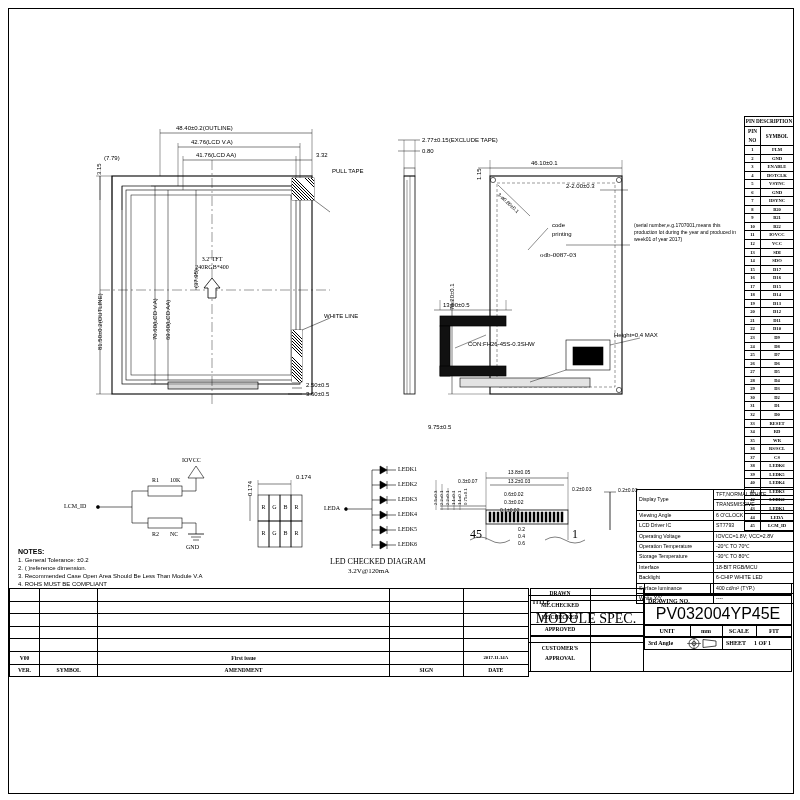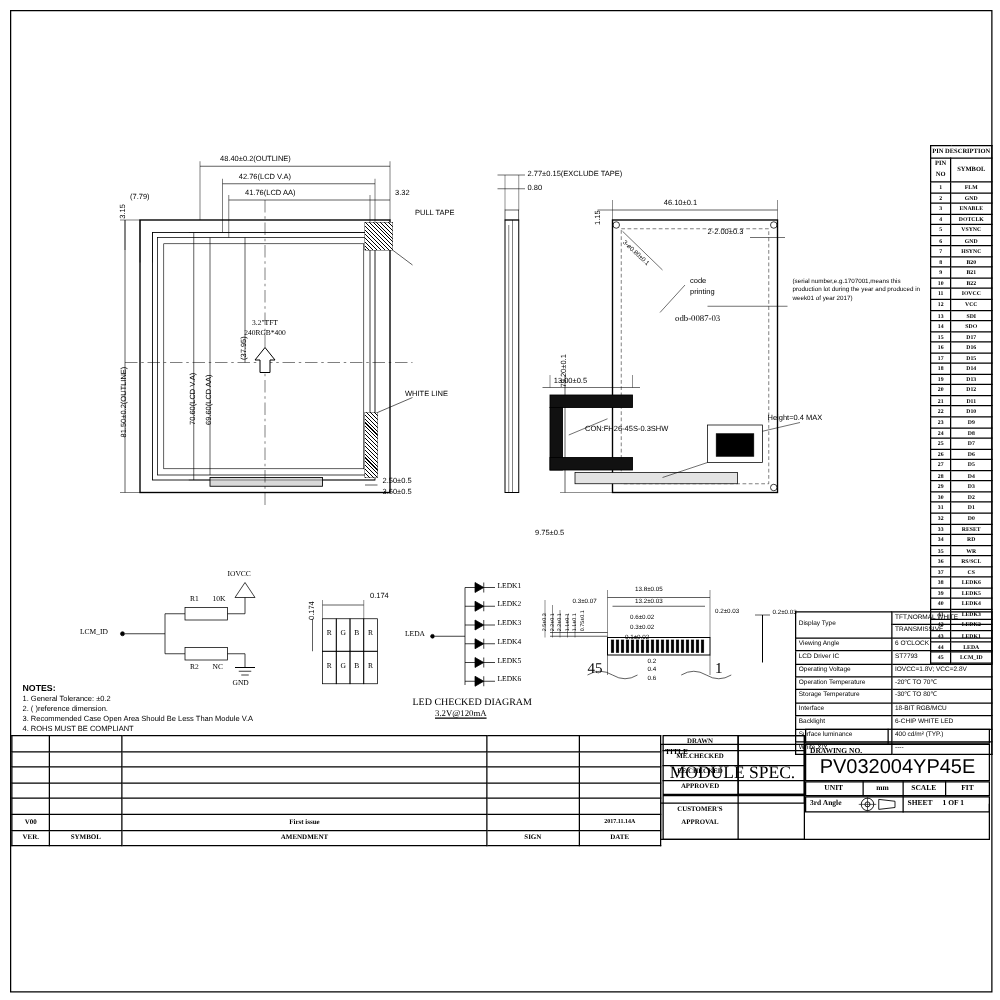--- a/index.html
+++ b/index.html
@@ -517,21 +517,21 @@
   <div class="t t6 serif" style="left:324px;top:505px;">LEDA</div>
   <div id="ledk-labels">
       <div class="t t6 serif" style="left:398px;top:466px;">LEDK1</div>
       <div class="t t6 serif" style="left:398px;top:481px;">LEDK2</div>
       <div class="t t6 serif" style="left:398px;top:496px;">LEDK3</div>
       <div class="t t6 serif" style="left:398px;top:511px;">LEDK4</div>
       <div class="t t6 serif" style="left:398px;top:526px;">LEDK5</div>
       <div class="t t6 serif" style="left:398px;top:541px;">LEDK6</div>
     </div>
   <div class="t t8 serif" style="left:330px;top:558px;">LED  CHECKED  DIAGRAM</div>
-  <div class="t t7 serif" style="left:348px;top:568px;text-decoration:underline;">3.2V@120mA</div>
+  <div class="t t7 serif" style="left:348px;top:568px;">3.2V@120mA</div>
 
   <div class="t t5" style="left:508px;top:470px;">13.8±0.05</div>
   <div class="t t5" style="left:508px;top:479px;">13.2±0.03</div>
   <div class="t t5" style="left:458px;top:479px;">0.3±0.07</div>
   <div class="t t5" style="left:504px;top:492px;">0.6±0.02</div>
   <div class="t t5" style="left:504px;top:500px;">0.3±0.02</div>
   <div class="t t5" style="left:500px;top:508px;">0.1±0.02</div>
   <div class="t t5" style="left:572px;top:487px;">0.2±0.03</div>
   <div class="t t5" style="left:618px;top:488px;">0.2±0.03</div>
   <div id="conn-left-stack">

